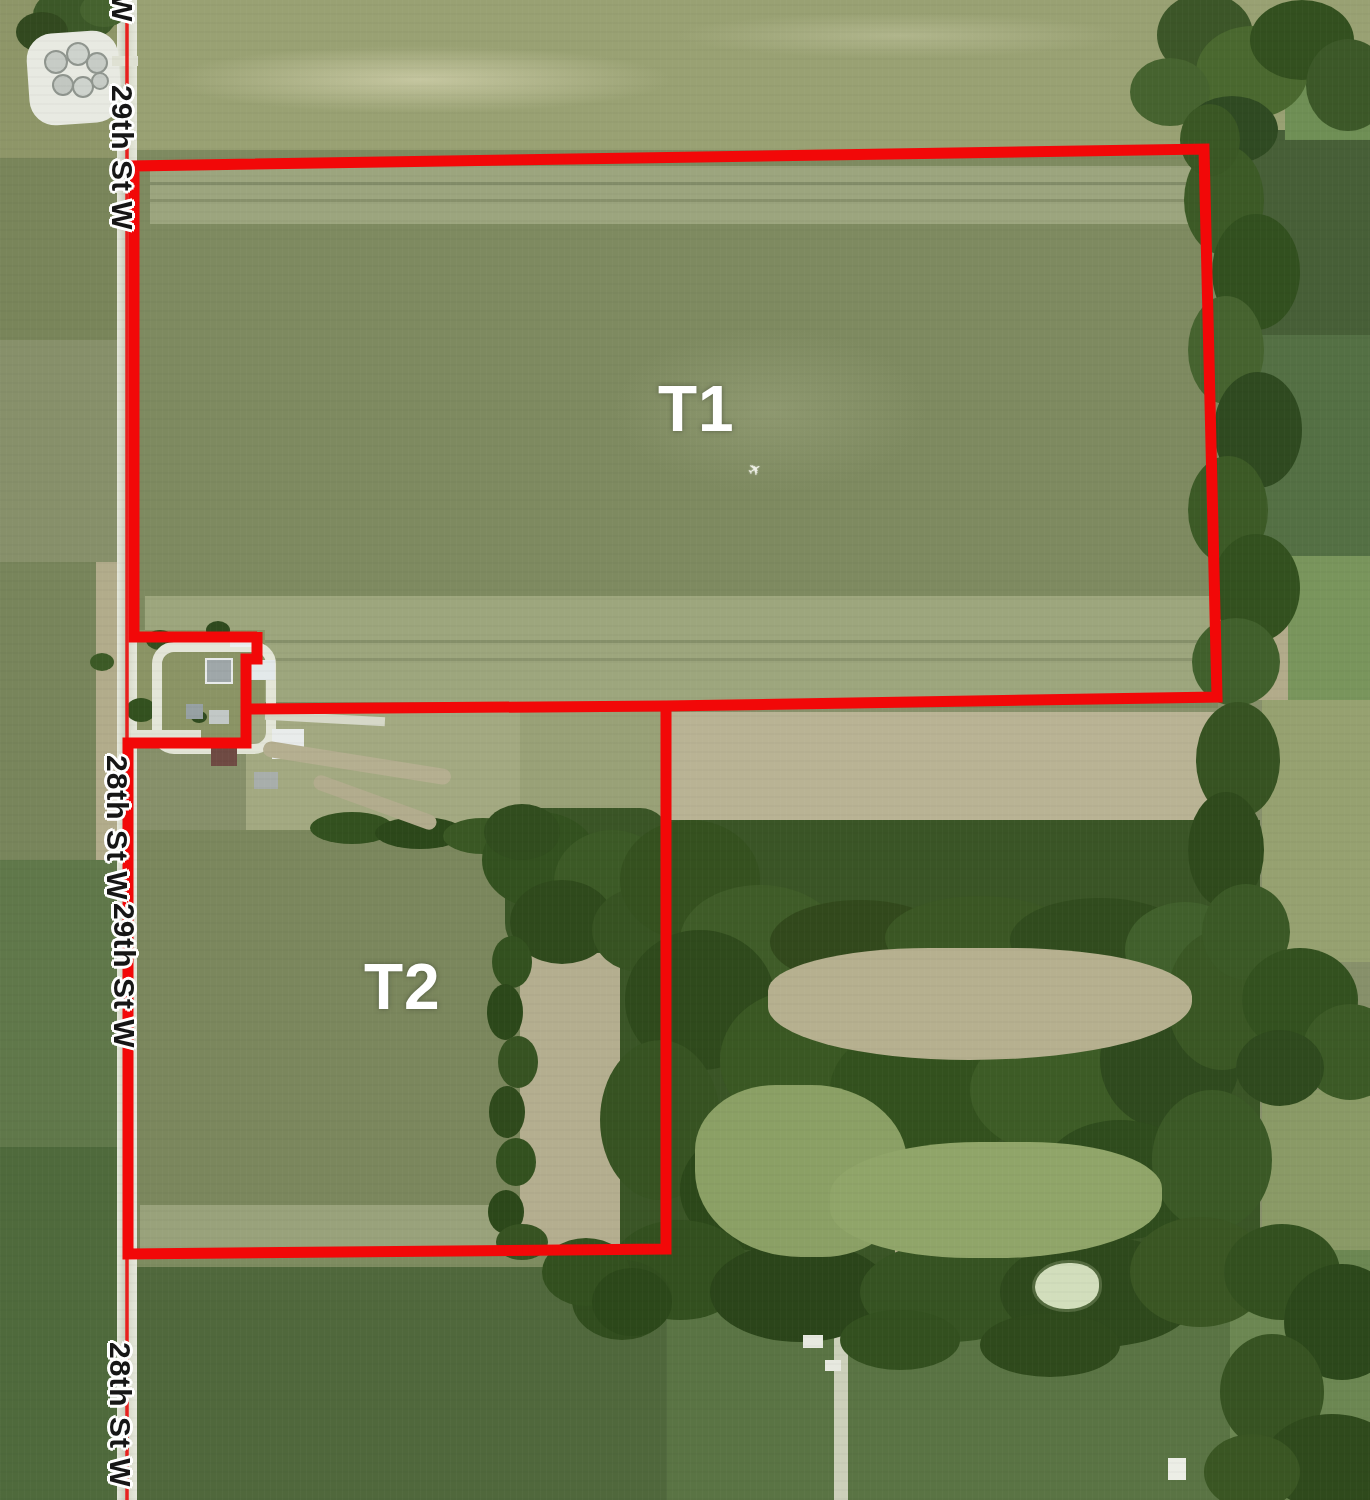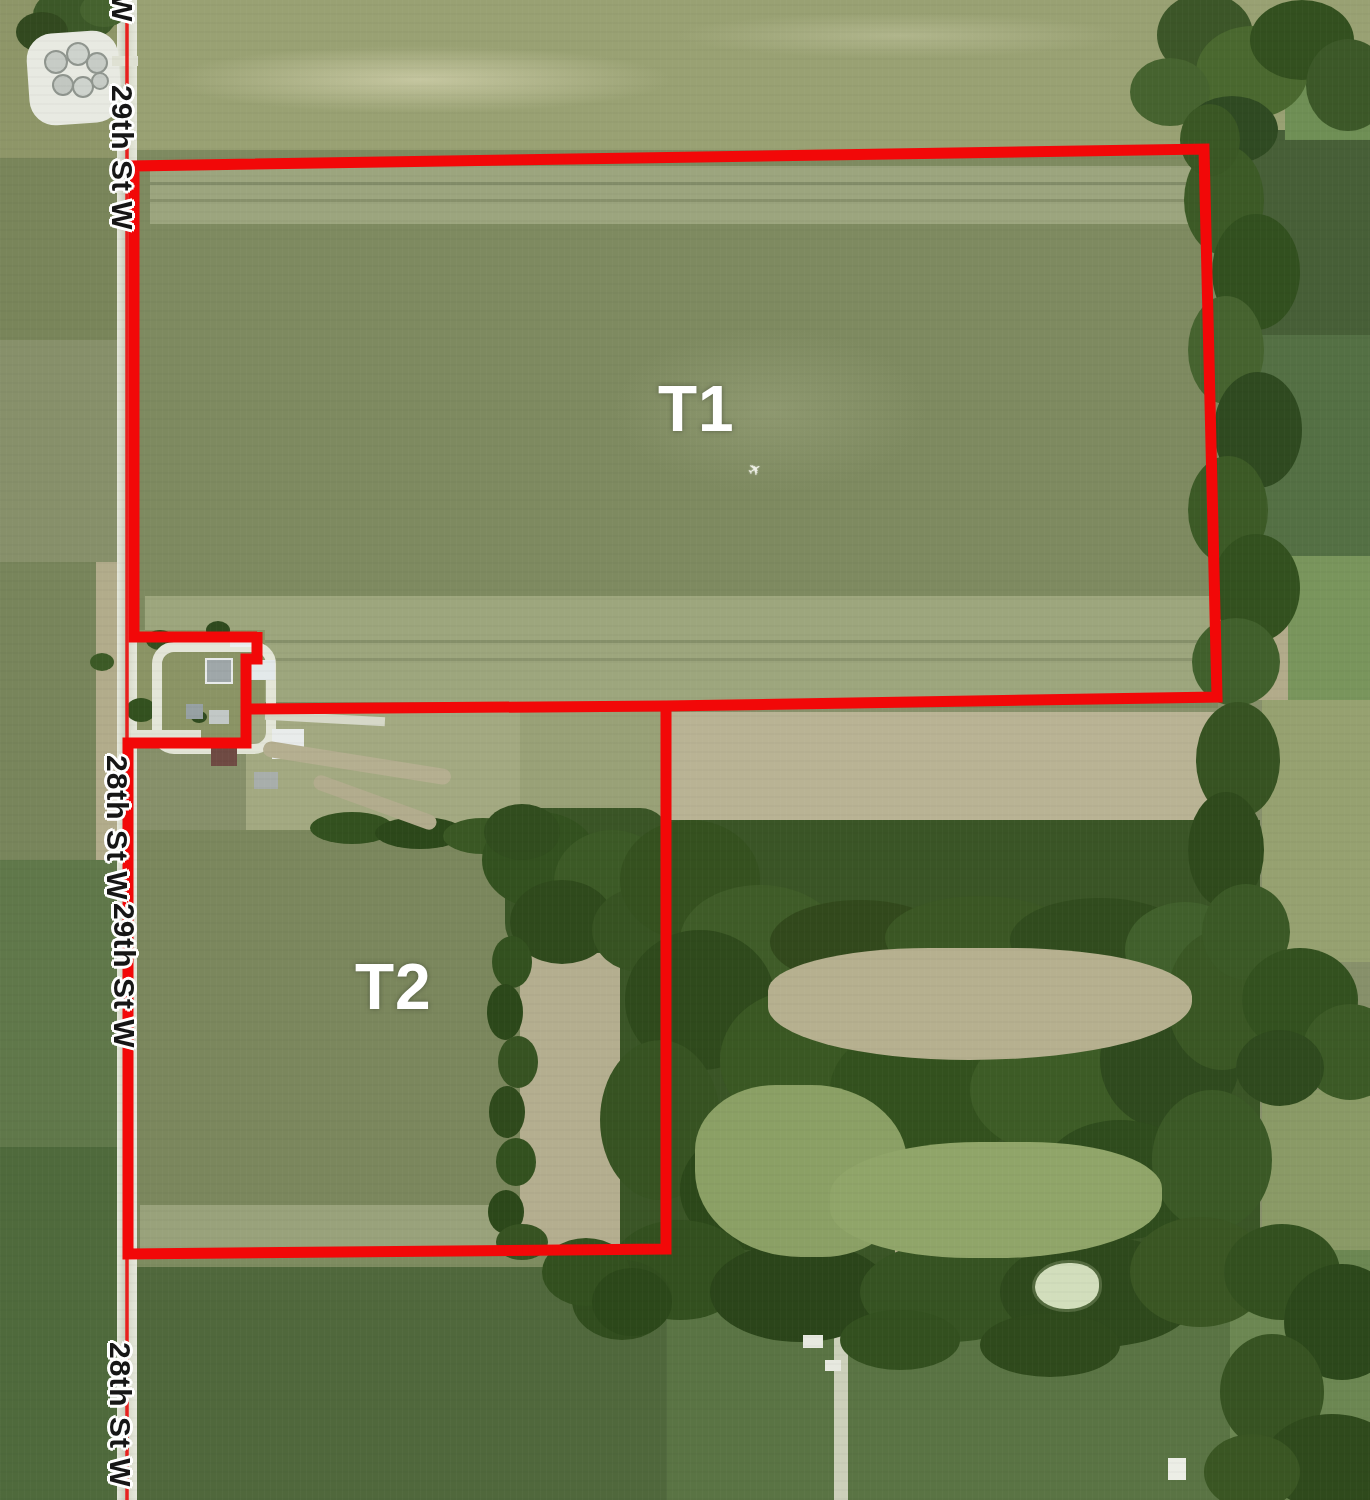--- a/index.html
+++ b/index.html
@@ -252,16 +252,16 @@
   </svg>
 
   <div class="layer z50">
     <span class="road-label" style="left:139px;top:-48px;">St W</span>
     <span class="road-label" style="left:139px;top:85px;">29th St W</span>
     <span class="road-label" style="left:134px;top:755px;">28th St W</span>
     <span class="road-label" style="left:141px;top:903px;">29th St W</span>
     <span class="road-label" style="left:137px;top:1342px;">28th St W</span>
 
     <span class="tract-label" style="left:658px;top:372px;">T1</span>
-    <span class="tract-label" style="left:355px;top:950px;">T2</span>
+    <span class="tract-label" style="left:364px;top:950px;">T2</span>
   </div>
 
 </div>
 
 </body></html>

